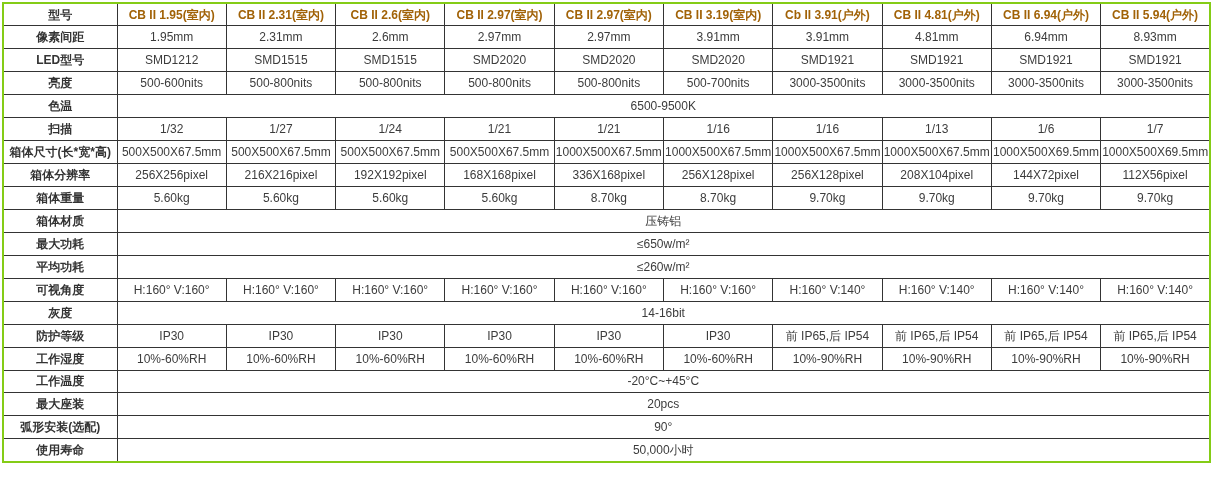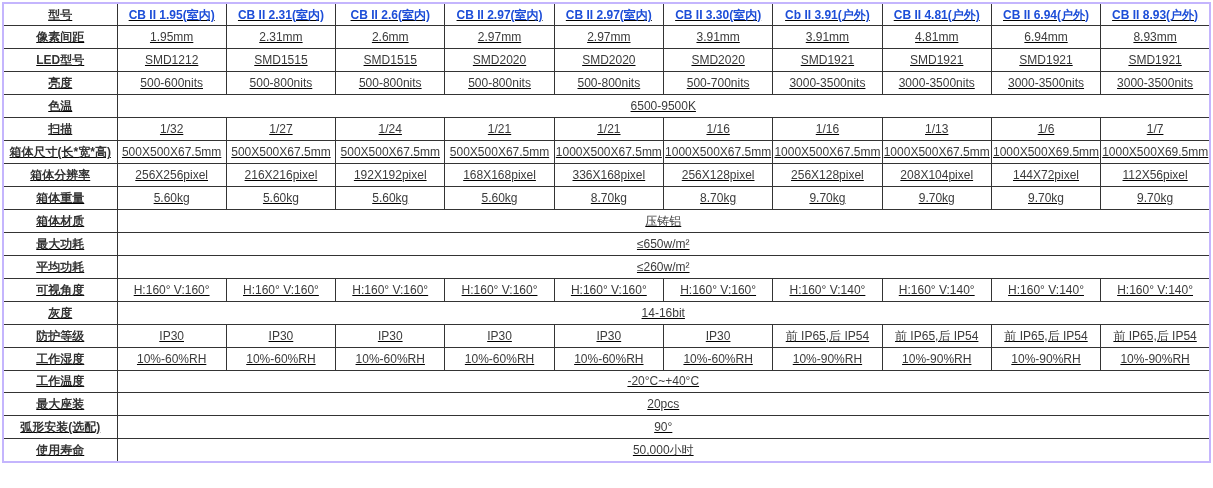--- a/index.html
+++ b/index.html
@@ -13,22 +13,21 @@
     height: 488px;
     background: #ffffff;
     box-sizing: border-box;
     padding: 2px;
   }
   table.spec-table {
     width: 1209px;
     height: 461px;
     border-collapse: collapse;
     table-layout: fixed;
-    border: 2px solid #c4b5fd;
-    text-decoration: underline;
+    border: 2px solid #84cc16;
   }
   table.spec-table col.label-col { width: 114px; }
   table.spec-table th,
   table.spec-table td {
     border: 1px solid #343434;
     text-align: center;
     vertical-align: middle;
     font-size: 12px;
     color: #3c3c3c;
     padding: 0 1px;
@@ -38,21 +37,21 @@
     line-height: 1;
     box-sizing: border-box;
   }
   table.spec-table th.row-label {
     font-weight: bold;
     color: #333333;
     letter-spacing: 0;
   }
   table.spec-table tr.header-row td {
     font-weight: bold;
-    color: #1d4ed8;
+    color: #a16207;
   }
   table.spec-table td.merged-cell {
     text-align: center;
   }
 </style>
 </head>
 <body>
 
 <div class="page">
   <table class="spec-table">
@@ -70,25 +69,25 @@
         <col>
     </colgroup>
     <tbody id="spec-table-body">
         <tr class="header-row">
           <th class="row-label">型号</th>
           <td>CB II 1.95(室内)</td>
           <td>CB II 2.31(室内)</td>
           <td>CB II 2.6(室内)</td>
           <td>CB II 2.97(室内)</td>
           <td>CB II 2.97(室内)</td>
-          <td>CB II 3.30(室内)</td>
+          <td>CB II 3.19(室内)</td>
           <td>Cb II 3.91(户外)</td>
           <td>CB II 4.81(户外)</td>
           <td>CB II 6.94(户外)</td>
-          <td>CB II 8.93(户外)</td>
+          <td>CB II 5.94(户外)</td>
         </tr>
         <tr>
           <th class="row-label">像素间距</th>
           <td>1.95mm</td>
           <td>2.31mm</td>
           <td>2.6mm</td>
           <td>2.97mm</td>
           <td>2.97mm</td>
           <td>3.91mm</td>
           <td>3.91mm</td>
@@ -228,21 +227,21 @@
           <td>10%-60%RH</td>
           <td>10%-60%RH</td>
           <td>10%-60%RH</td>
           <td>10%-90%RH</td>
           <td>10%-90%RH</td>
           <td>10%-90%RH</td>
           <td>10%-90%RH</td>
         </tr>
         <tr>
           <th class="row-label">工作温度</th>
-          <td colspan="10" class="merged-cell">-20°C~+40°C</td>
+          <td colspan="10" class="merged-cell">-20°C~+45°C</td>
         </tr>
         <tr>
           <th class="row-label">最大座装</th>
           <td colspan="10" class="merged-cell">20pcs</td>
         </tr>
         <tr>
           <th class="row-label">弧形安装(选配)</th>
           <td colspan="10" class="merged-cell">90°</td>
         </tr>
         <tr>

